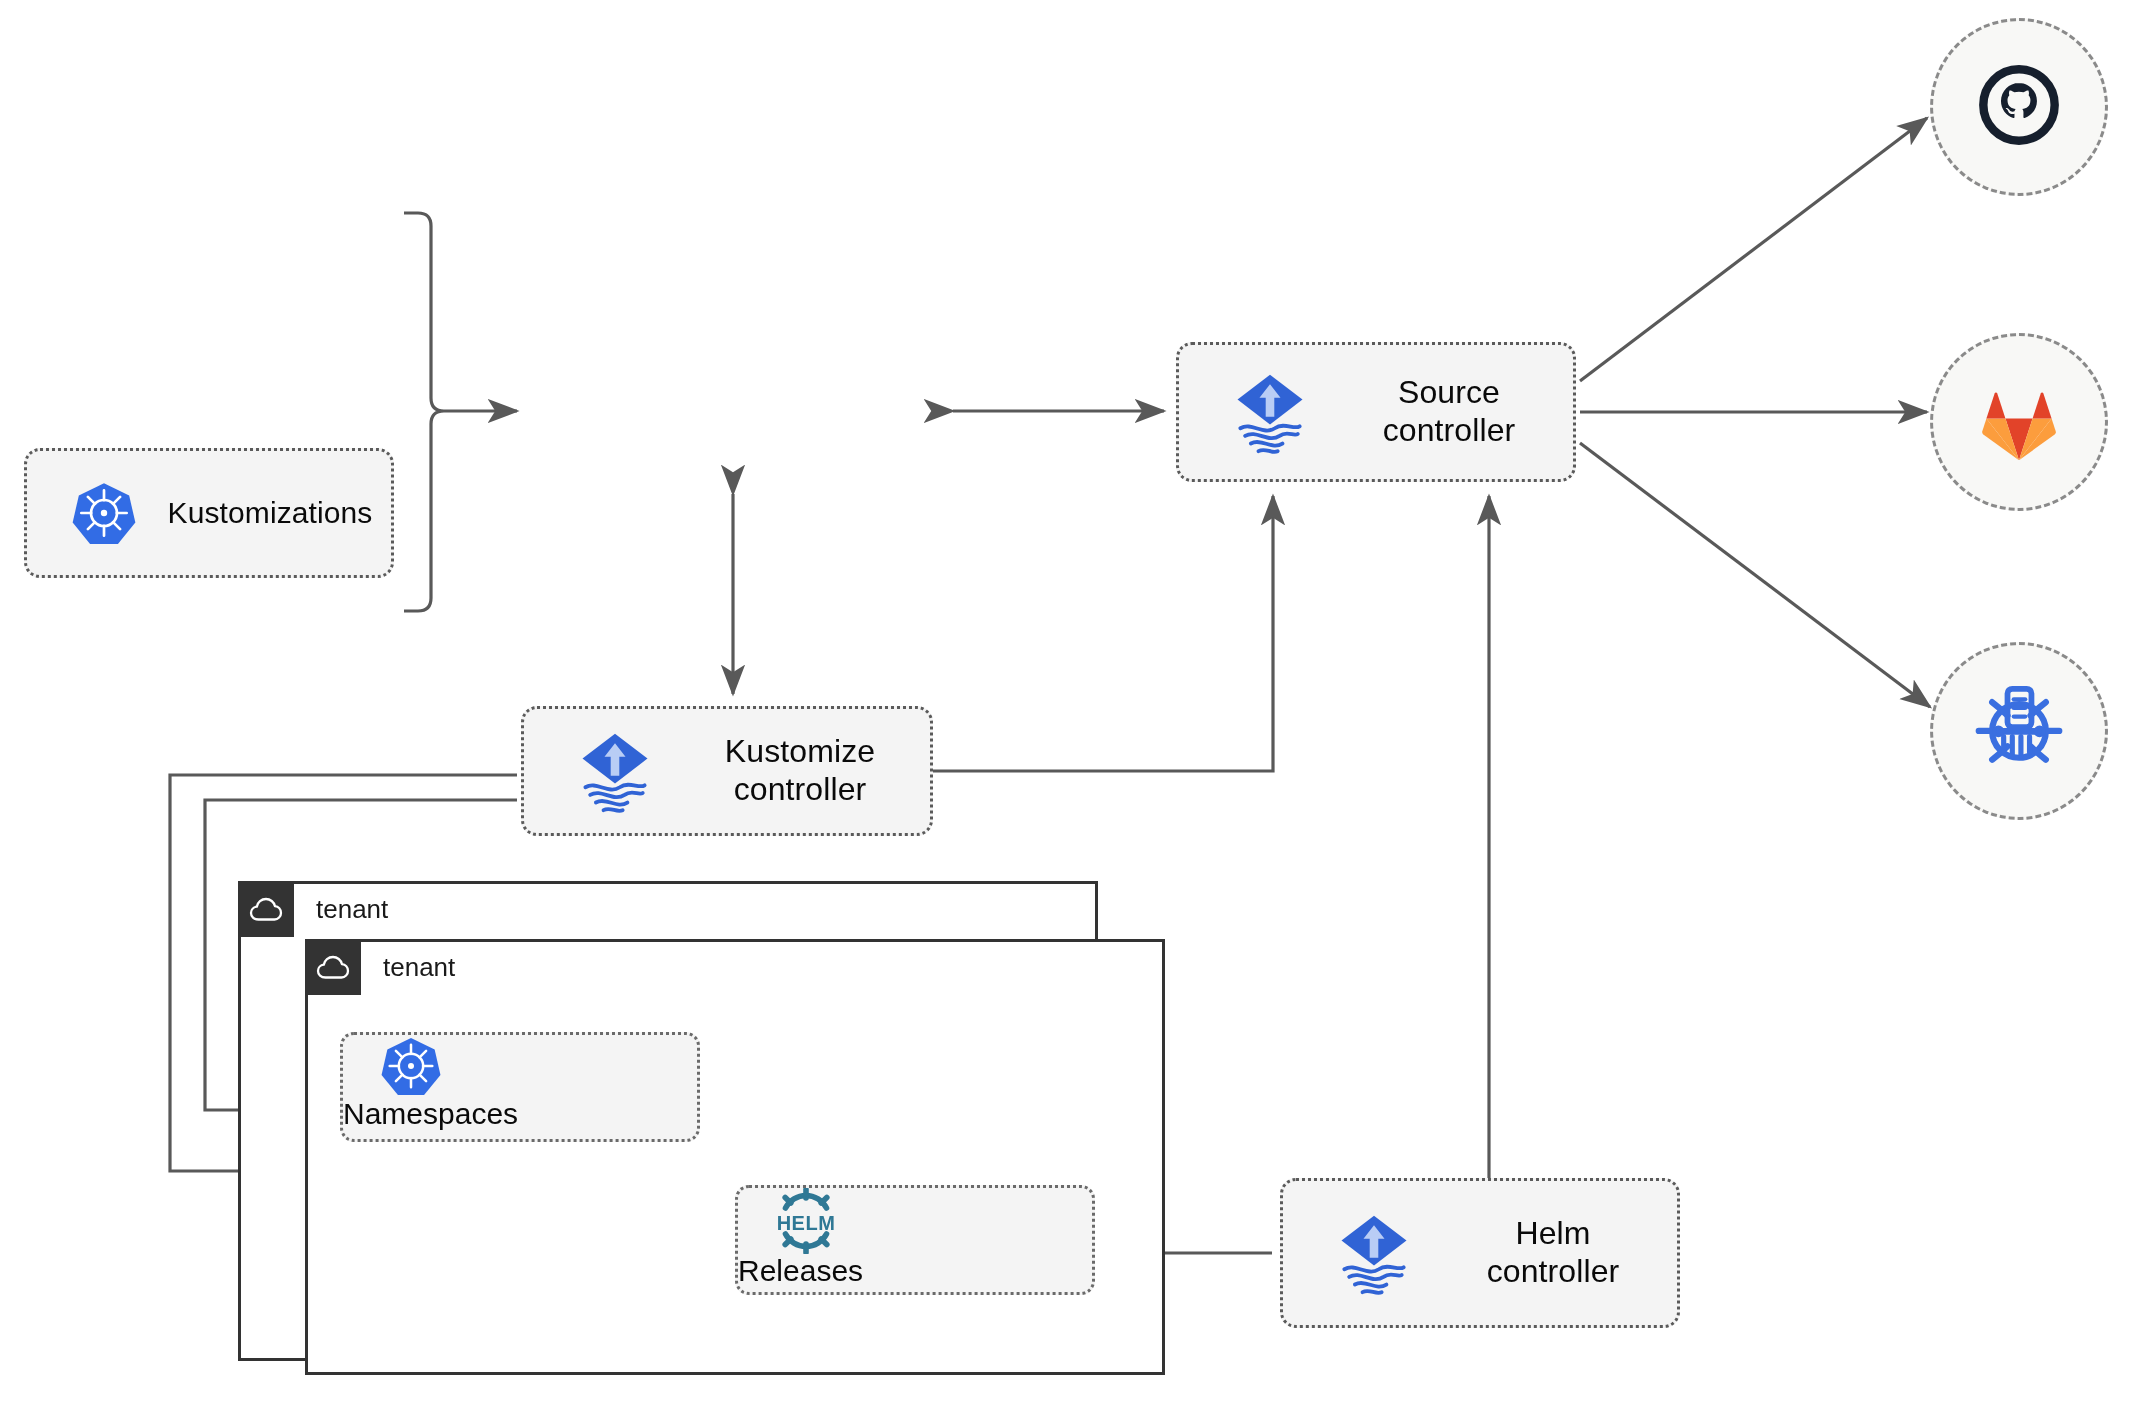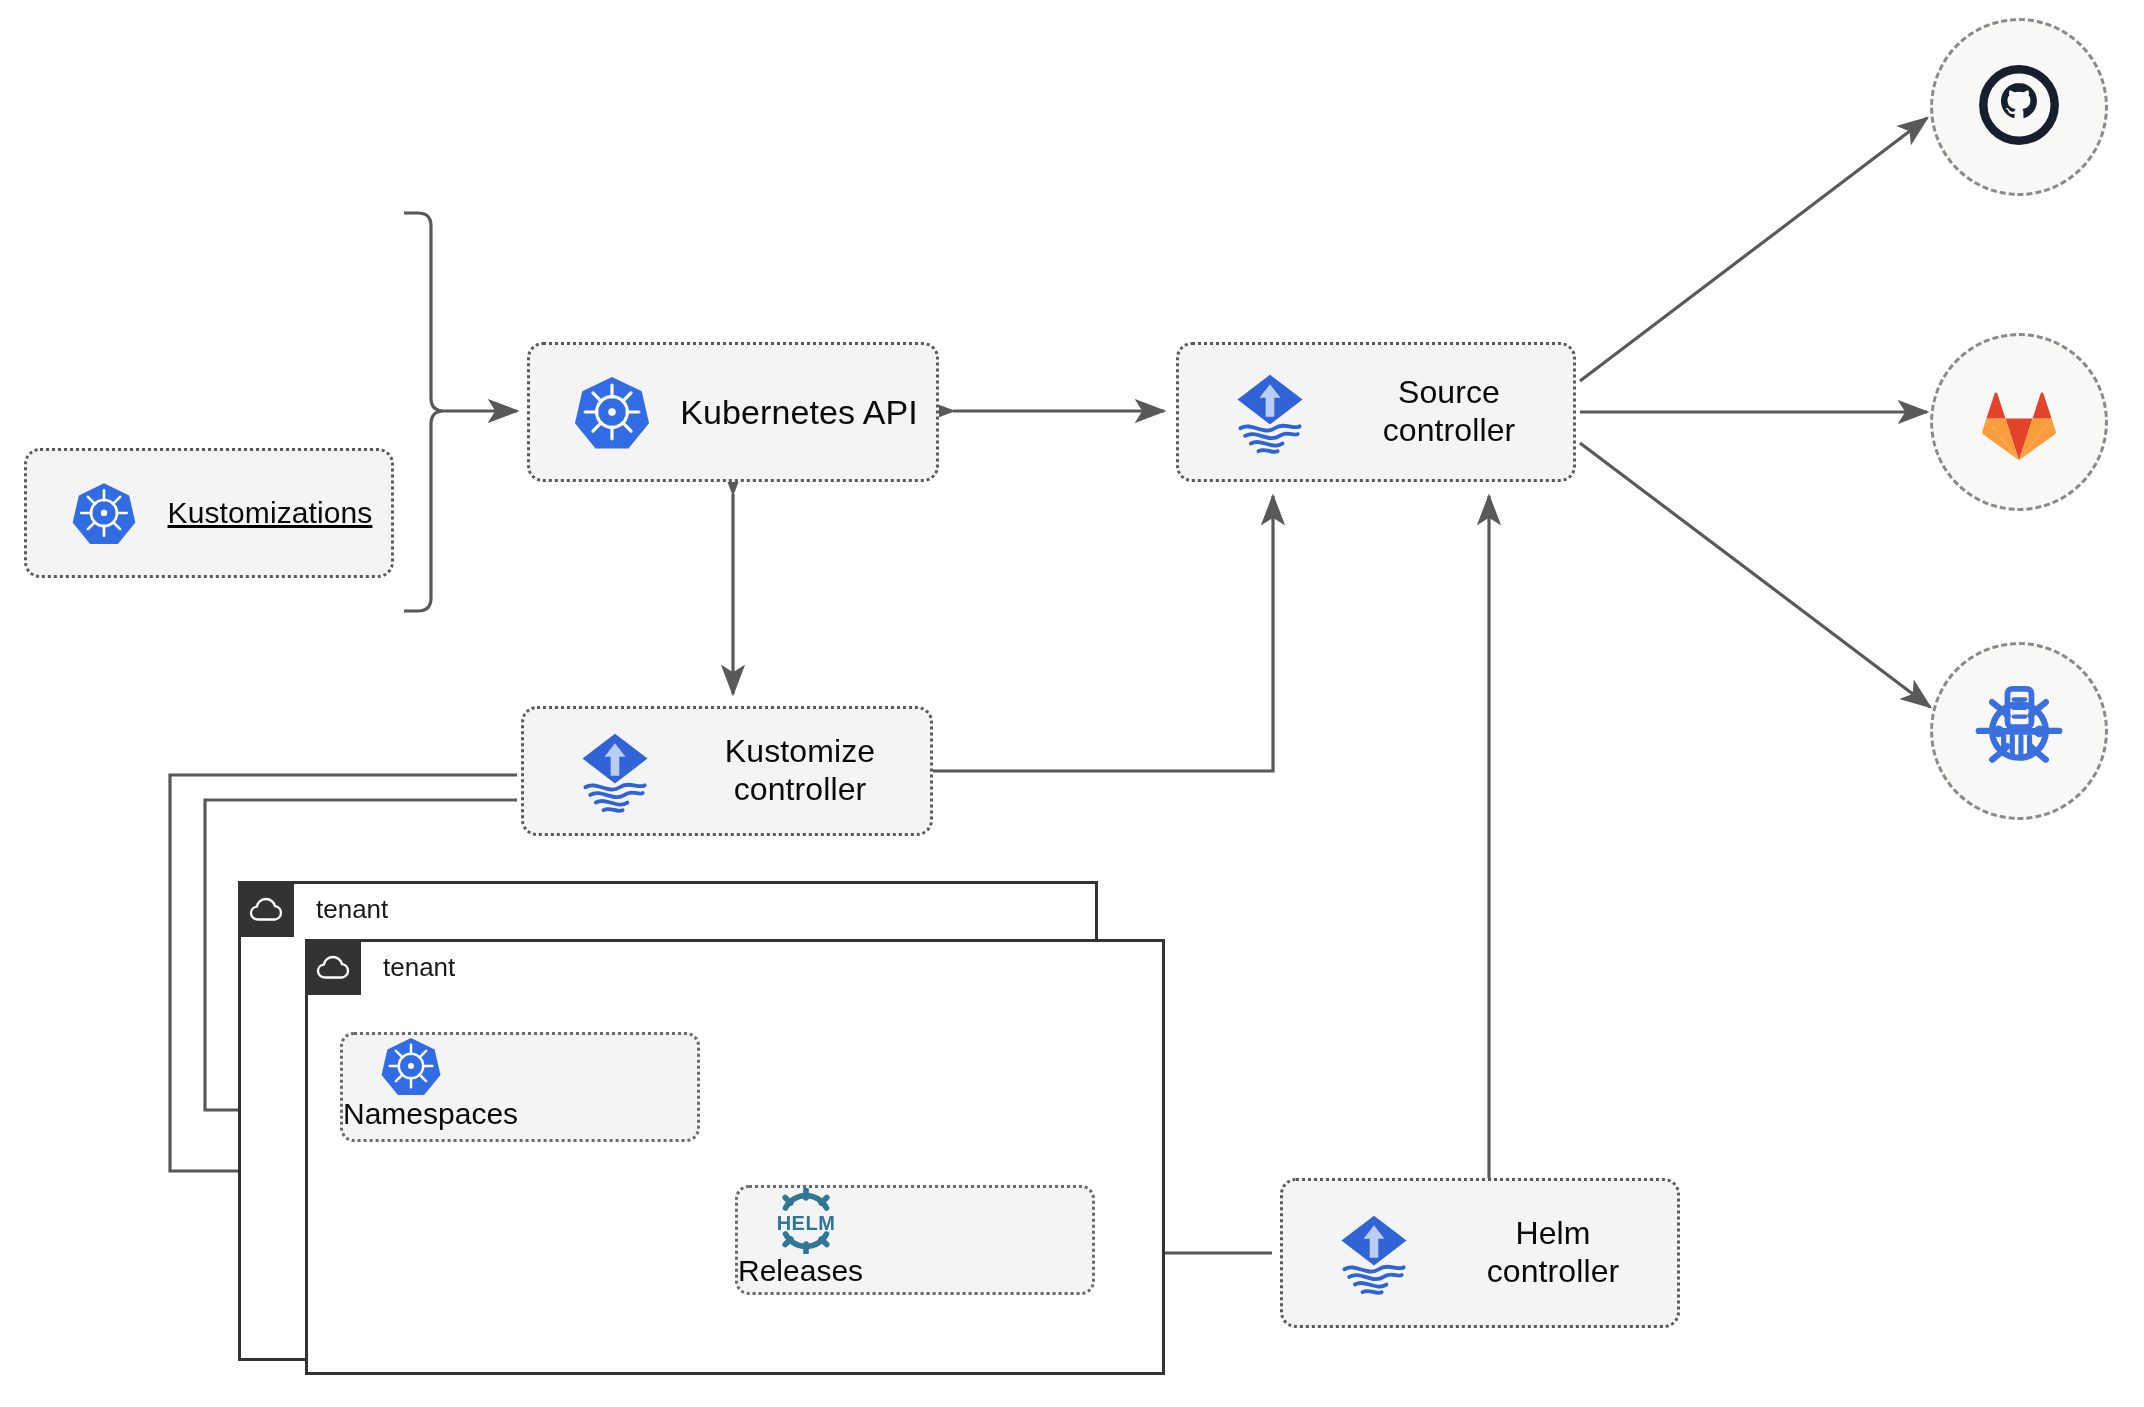--- a/index.html
+++ b/index.html
@@ -20,21 +20,21 @@
   }
   .node .ico{flex:0 0 auto;display:flex;align-items:center;justify-content:center;}
   .node .lbl{
     flex:1 1 auto;text-align:center;color:#0a0a0a;
     line-height:1.18;letter-spacing:.1px;
     padding-right:10px;
   }
 
   
   .n-sources{left:24px;top:240px;width:370px;height:130px;}
-  .n-kustomizations{left:24px;top:448px;width:370px;height:130px;text-decoration:underline;}
+  .n-kustomizations{left:24px;top:448px;width:370px;height:130px;}
   .n-k8sapi{left:527px;top:342px;width:412px;height:140px;}
   .n-srcctl{left:1176px;top:342px;width:400px;height:140px;}
   .n-kzctl{left:521px;top:706px;width:412px;height:130px;}
   .n-helmctl{left:1280px;top:1178px;width:400px;height:150px;}
 
   .n-sources  .lbl,.n-kustomizations .lbl{font-size:30px;}
   .n-k8sapi   .lbl{font-size:34px;}
   .n-srcctl   .lbl,.n-kzctl .lbl,.n-helmctl .lbl{font-size:32px;}
 
   .n-sources .ico,.n-kustomizations .ico{width:110px;padding-left:22px;}
@@ -179,34 +179,20 @@
           <circle cx="32" cy="32" r="12.6"></circle>
           <circle cx="32" cy="32" r="3.1" fill="#ffffff" stroke="none"></circle>
           <path d="M32 10 L32 19.6 M32 44.4 L32 54 M10 32 L19.6 32 M44.4 32 L54 32"></path>
           <path d="M16.4 16.4 L23.2 23.2 M40.8 40.8 L47.6 47.6 M47.6 16.4 L40.8 23.2 M23.2 40.8 L16.4 47.6"></path>
         </g>
       </svg>
     </span>
     <span class="lbl">Kustomizations</span>
   </div>
 
-  <div class="node n-k8sapi">
-    <span class="ico">
-      <svg width="78" height="78" viewBox="0 0 64 64" aria-hidden="true">
-        <path d="M32 3.2 L56.4 15 L62.4 41.3 L45.5 62 L18.5 62 L1.6 41.3 L7.6 15 Z" fill="#326ce5"></path>
-        <g stroke="#ffffff" stroke-width="2.6" fill="none" stroke-linecap="round">
-          <circle cx="32" cy="32" r="12.6"></circle>
-          <circle cx="32" cy="32" r="3.1" fill="#ffffff" stroke="none"></circle>
-          <path d="M32 10 L32 19.6 M32 44.4 L32 54 M10 32 L19.6 32 M44.4 32 L54 32"></path>
-          <path d="M16.4 16.4 L23.2 23.2 M40.8 40.8 L47.6 47.6 M47.6 16.4 L40.8 23.2 M23.2 40.8 L16.4 47.6"></path>
-        </g>
-      </svg>
-    </span>
-    <span class="lbl">Kubernetes API</span>
-  </div>
 
   <div class="node n-srcctl">
     <span class="ico">
       <svg width="86" height="86" viewBox="0 0 90 90" aria-hidden="true">
         <path d="M45 6 L79 32 L45 58 L11 32 Z" fill="#3063d5"></path>
         <path d="M45 16 L56 30 L49.5 30 L49.5 50 L40.5 50 L40.5 30 L34 30 Z" fill="#b9cdf5"></path>
         <g stroke="#3063d5" stroke-width="4" fill="none" stroke-linecap="round">
           <path d="M14 62 C26 55, 38 70, 50 62 C60 55, 70 64, 76 60"></path>
           <path d="M19 70 C31 63, 43 78, 55 70 C63 64, 70 71, 74 68"></path>
           <path d="M25 78 C36 72, 47 85, 58 78"></path>

